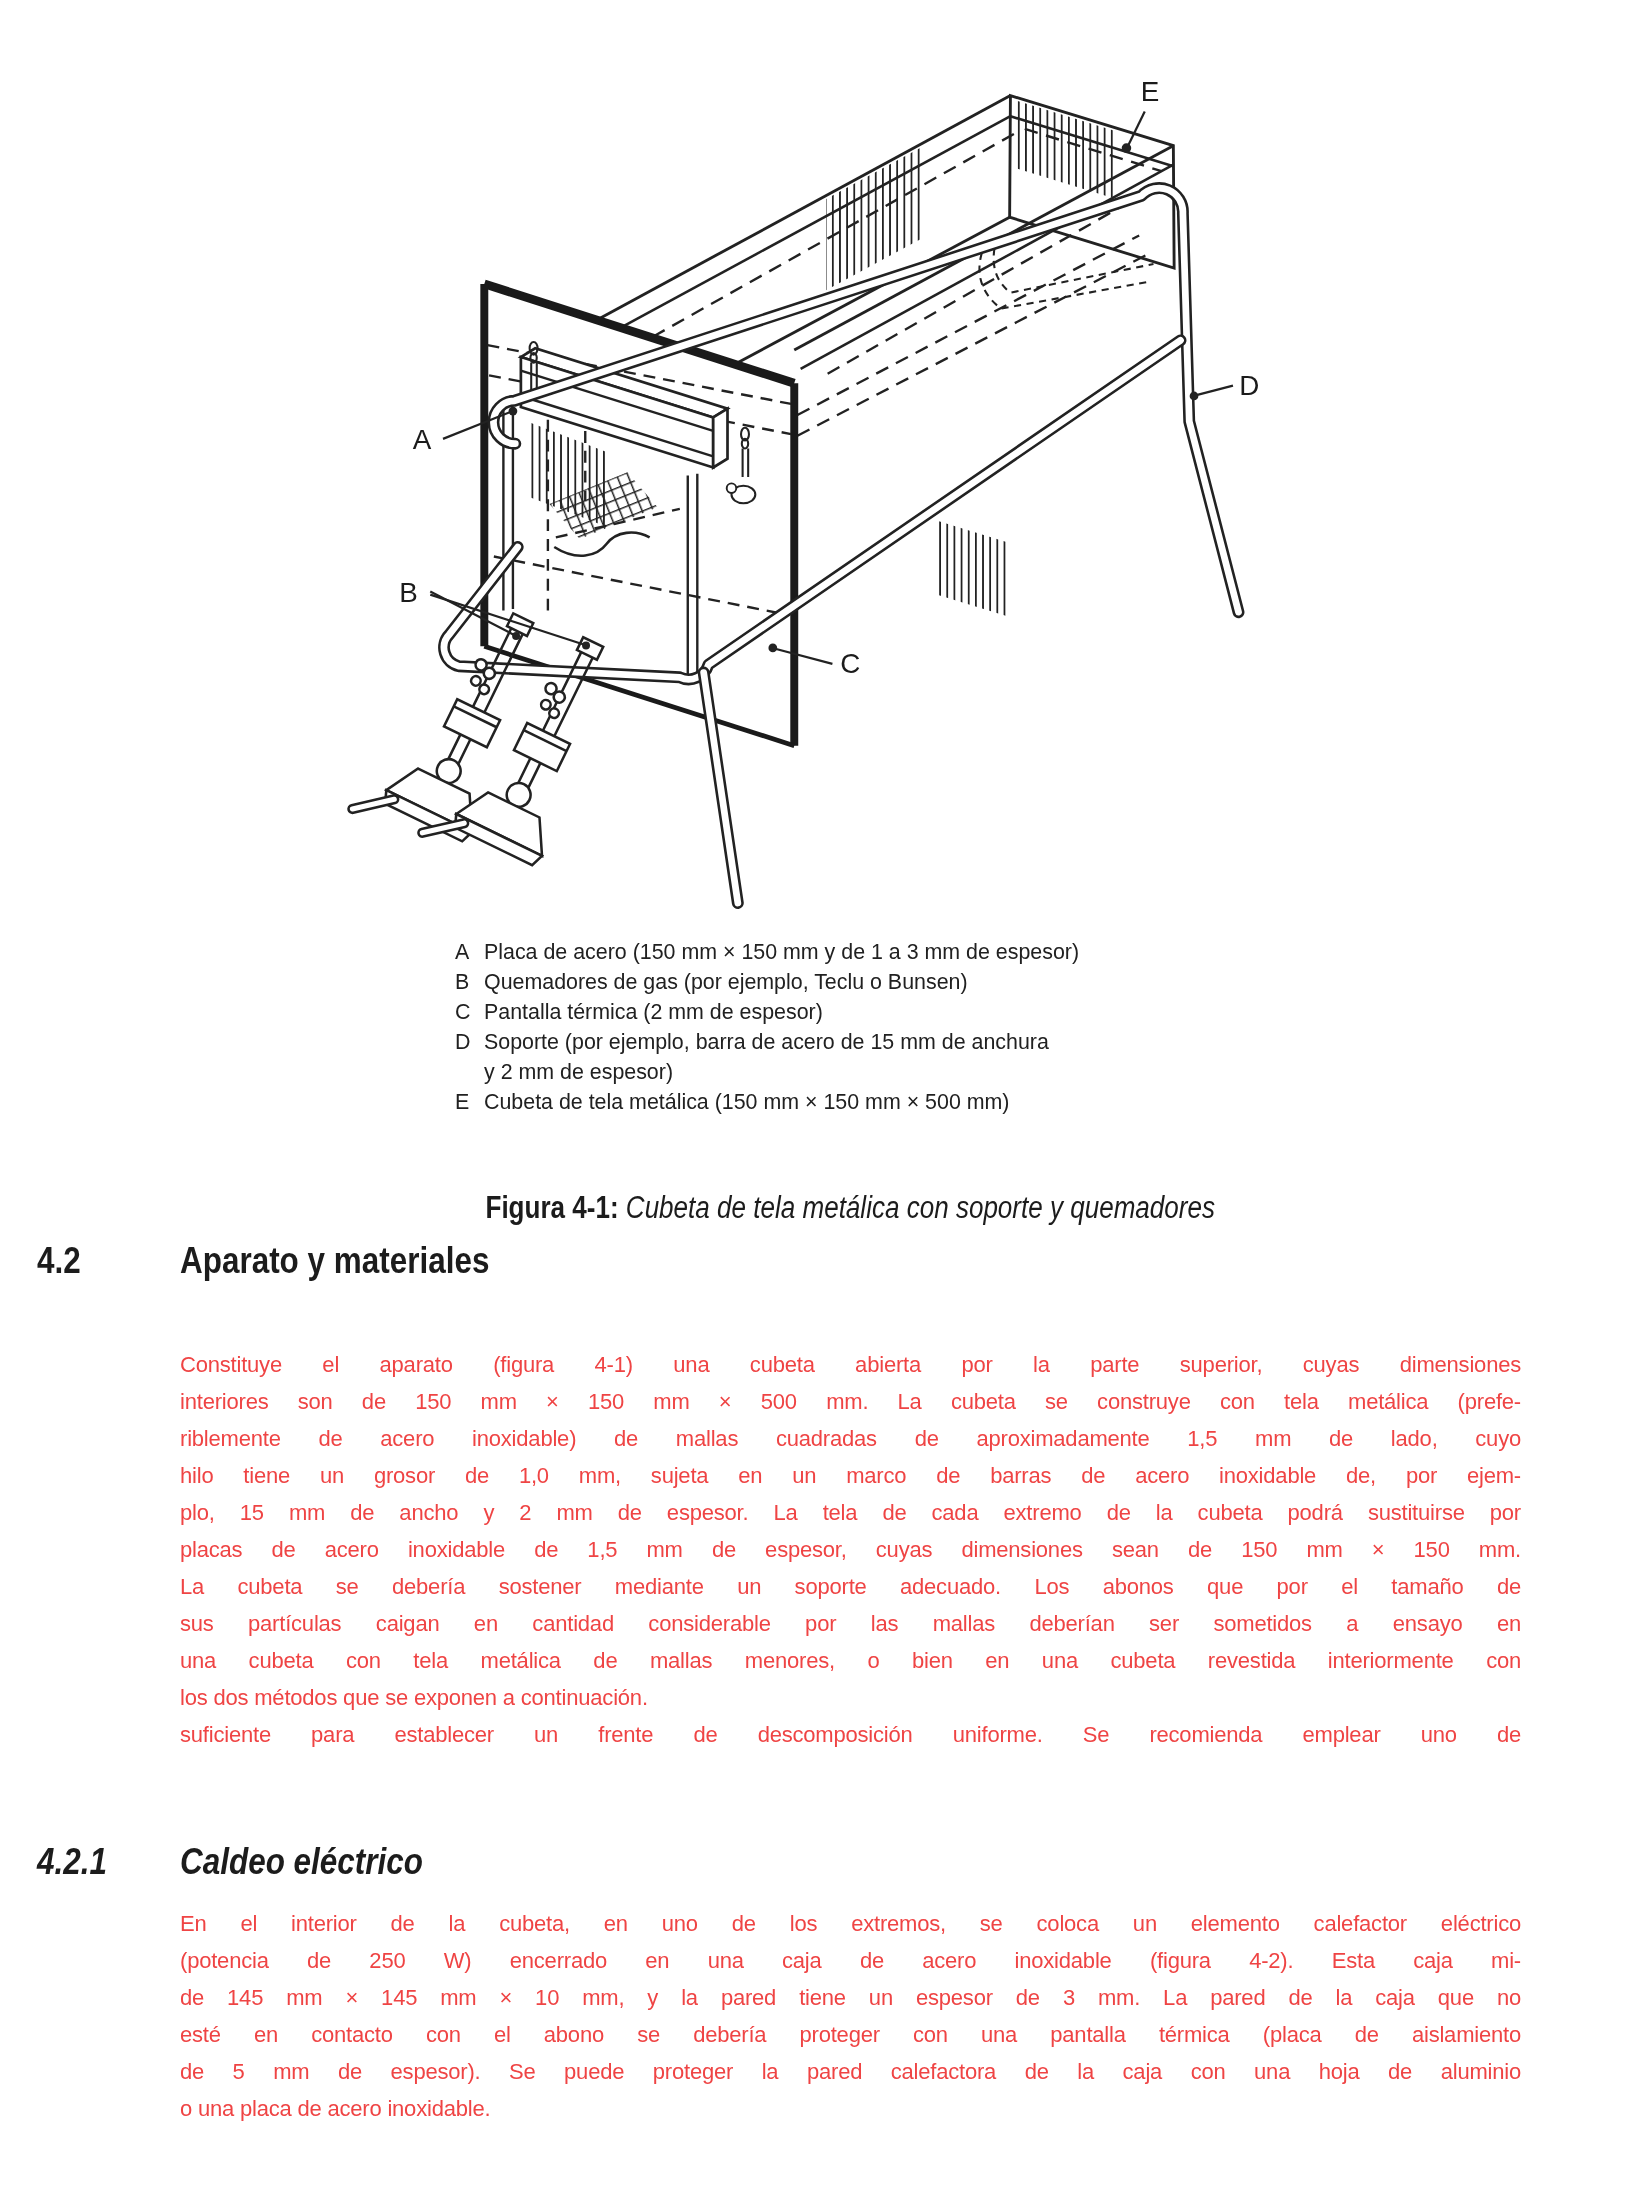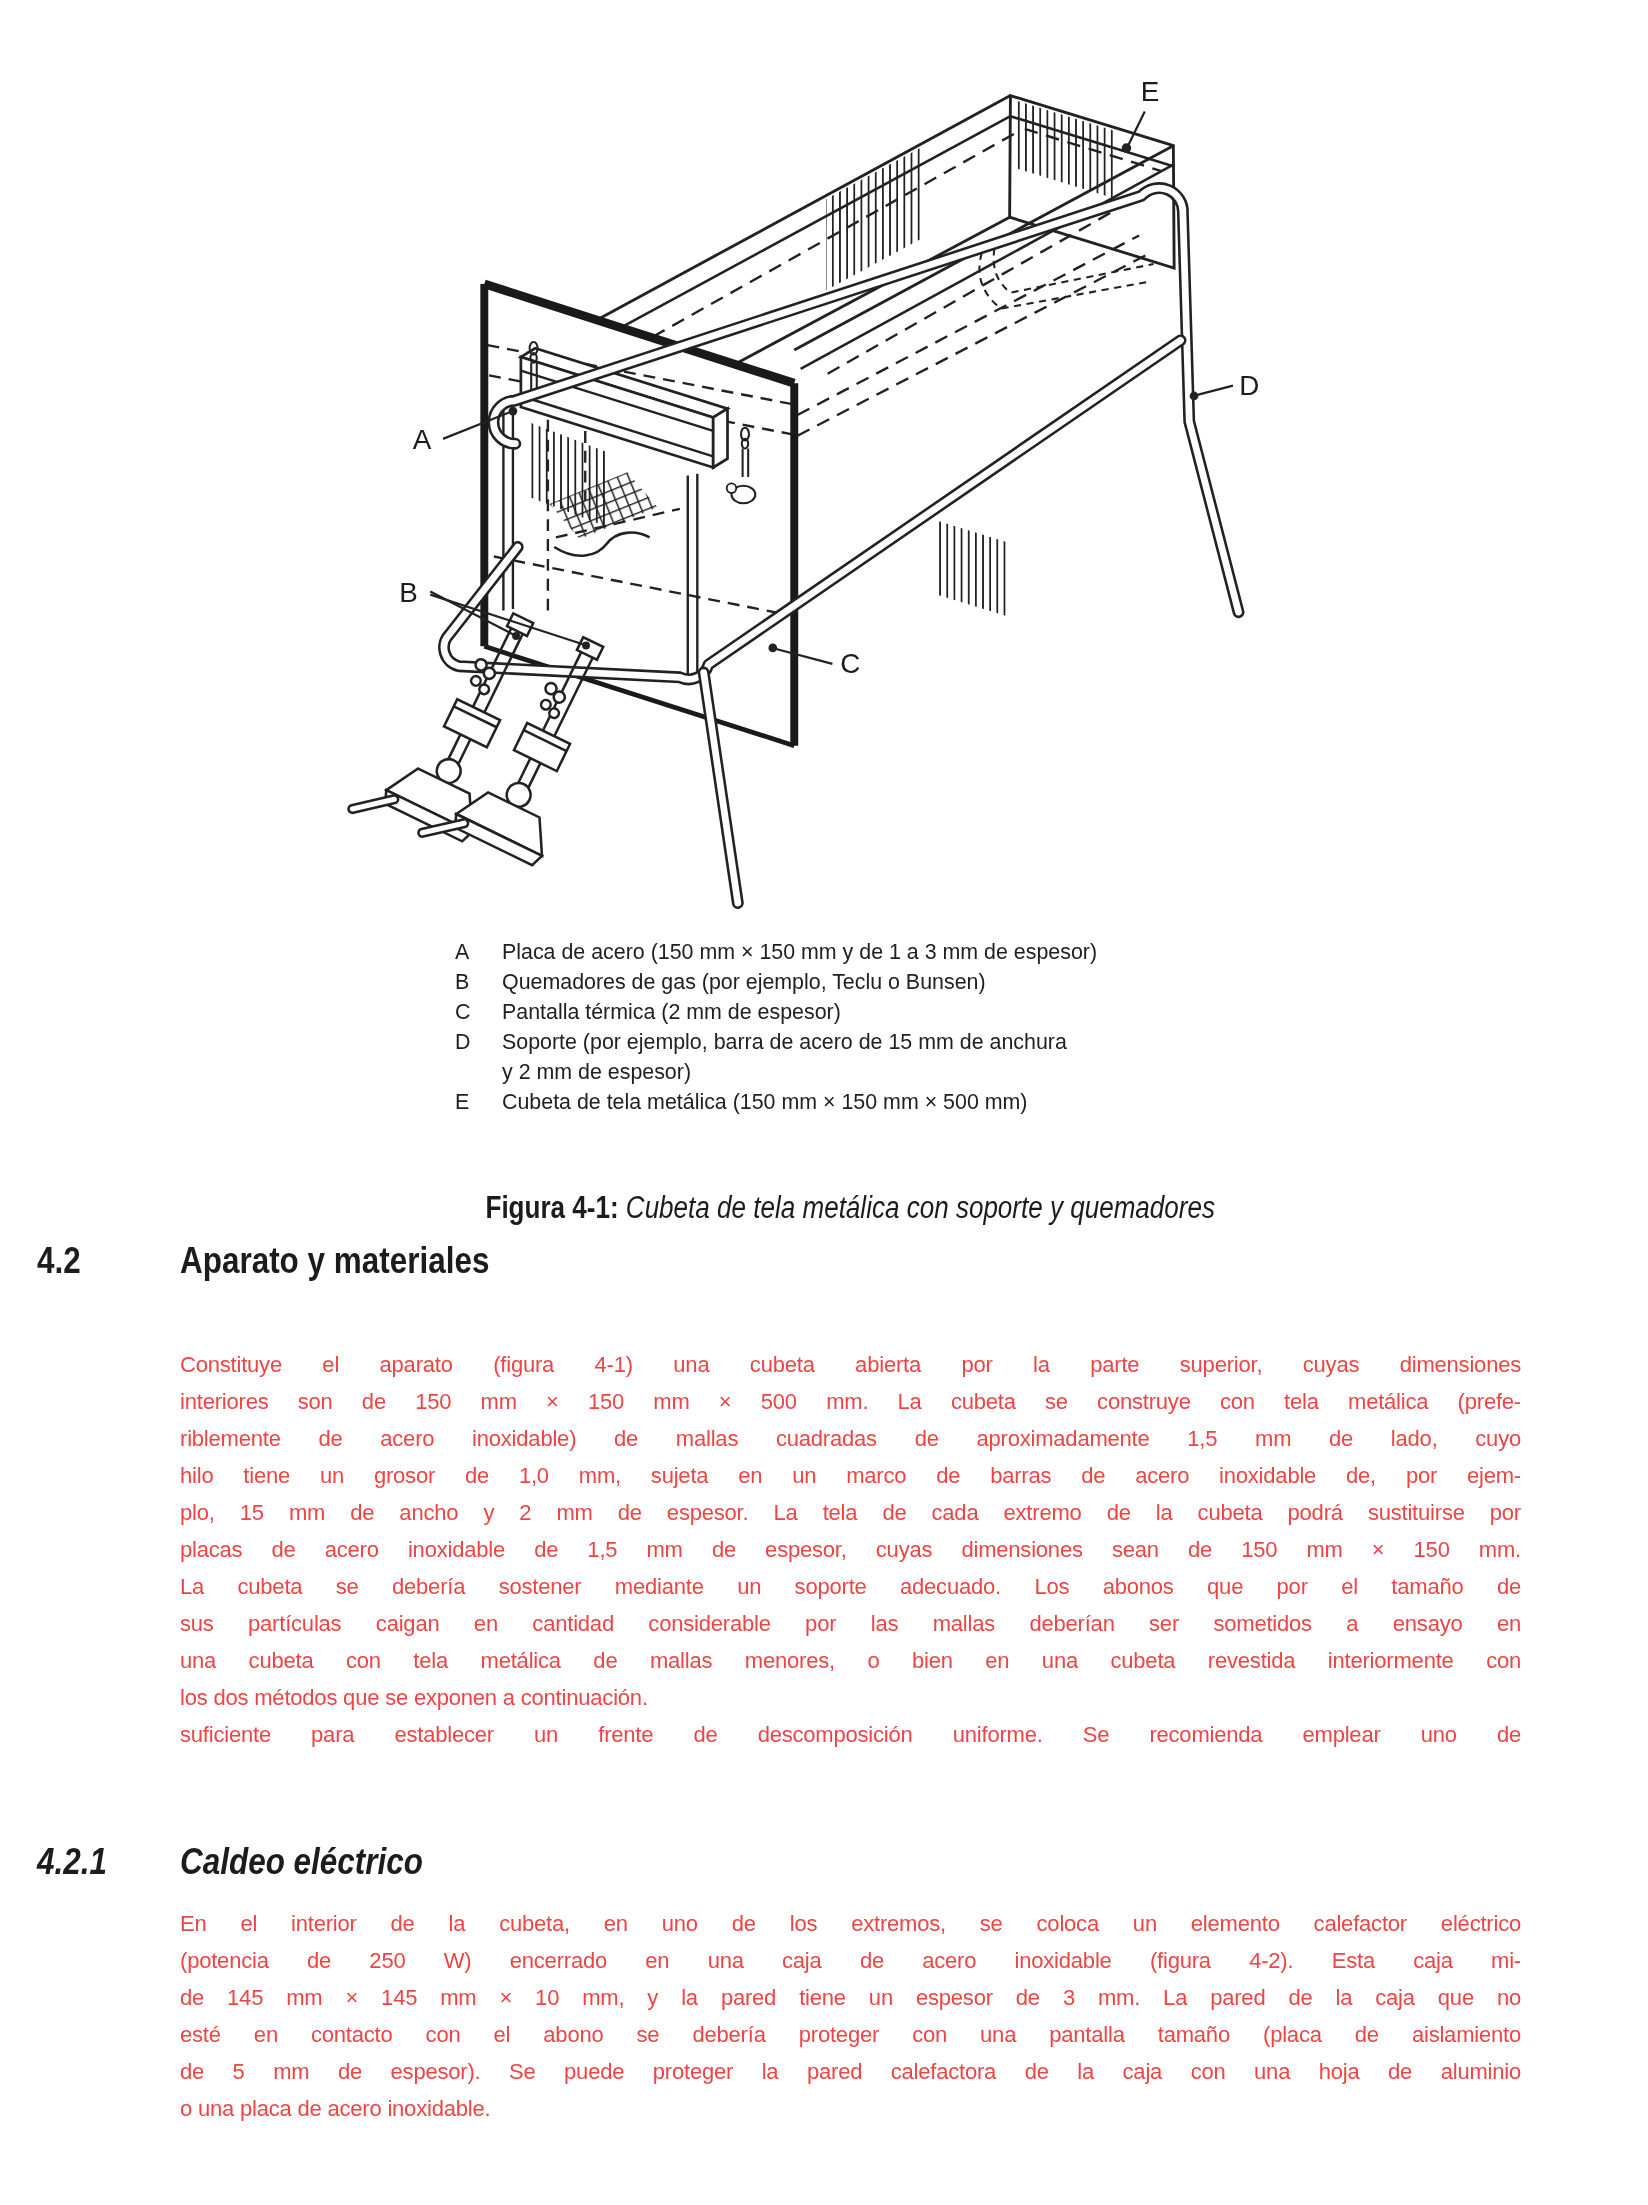--- a/index.html
+++ b/index.html
@@ -7,21 +7,21 @@
     position:relative; width:1648px; height:2205px; background:#ffffff;
     font-family:"Liberation Sans", sans-serif; color:#1c1c1c; overflow:hidden;
   }
   
   .figure-wrap { position:absolute; left:230px; top:32px; width:1057px; height:906px; }
   svg text.fig-label { font-family:"Liberation Sans", sans-serif; font-size:35px; fill:#1b1b1b; }
   
   .legend { position:absolute; left:455px; top:937px; font-size:21.4px; line-height:30px; color:#212121; }
   .legend-row { display:flex; }
   .legend-letter { width:29px; flex:0 0 29px; }
-  .legend-text div { white-space:nowrap;margin-left:18px; }
+  .legend-text div { white-space:nowrap; }
   
   .caption { position:absolute; left:180px; top:1190px; width:1341px; text-align:center; font-size:31px; }
   .caption .inner { display:inline-block; transform:scaleX(0.84); transform-origin:50% 50%; white-space:nowrap; }
   .caption .cap-label { font-weight:bold; }
   .caption .cap-text { font-style:italic; }
   
   .sec-head { position:absolute; left:0; width:1648px; height:41px; font-size:37px; font-weight:bold; }
   .sec-head .num  { position:absolute; left:37px;  display:inline-block; transform:scaleX(0.85); transform-origin:0 50%; white-space:nowrap; }
   .sec-head .ttl  { position:absolute; left:180px; display:inline-block; transform:scaleX(0.85); transform-origin:0 50%; white-space:nowrap; }
   .sec-head.italic .num, .sec-head.italic .ttl { font-style:italic; }
@@ -240,19 +240,19 @@
     </div>
 
   <div class="sec-head italic" id="sec2-head">
     <span class="num">4.2.1</span>
     <span class="ttl">Caldeo eléctrico</span>
   </div>
   <div class="para" id="para2">
       <div class="jline">En el interior de la cubeta, en uno de los extremos, se coloca un elemento calefactor eléctrico</div>
       <div class="jline">(potencia de 250 W) encerrado en una caja de acero inoxidable (figura 4-2). Esta caja mi-</div>
       <div class="jline">de 145 mm × 145 mm × 10 mm, y la pared tiene un espesor de 3 mm. La pared de la caja que no</div>
-      <div class="jline">esté en contacto con el abono se debería proteger con una pantalla tamaño (placa de aislamiento</div>
+      <div class="jline">esté en contacto con el abono se debería proteger con una pantalla térmica (placa de aislamiento</div>
       <div class="jline">de 5 mm de espesor). Se puede proteger la pared calefactora de la caja con una hoja de aluminio</div>
       <div class="jline last">o una placa de acero inoxidable.</div>
     </div>
 
 </div>
 
 
 </body></html>

